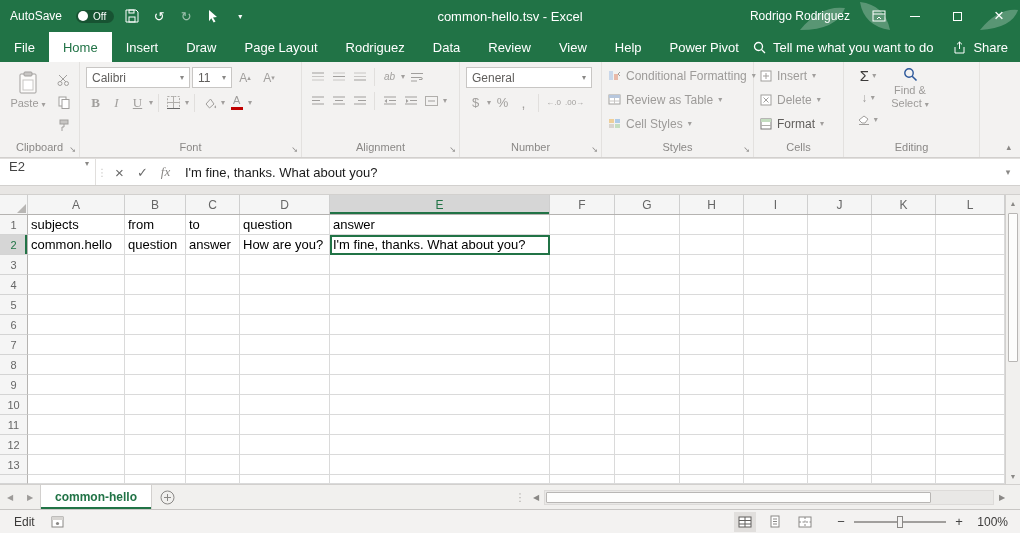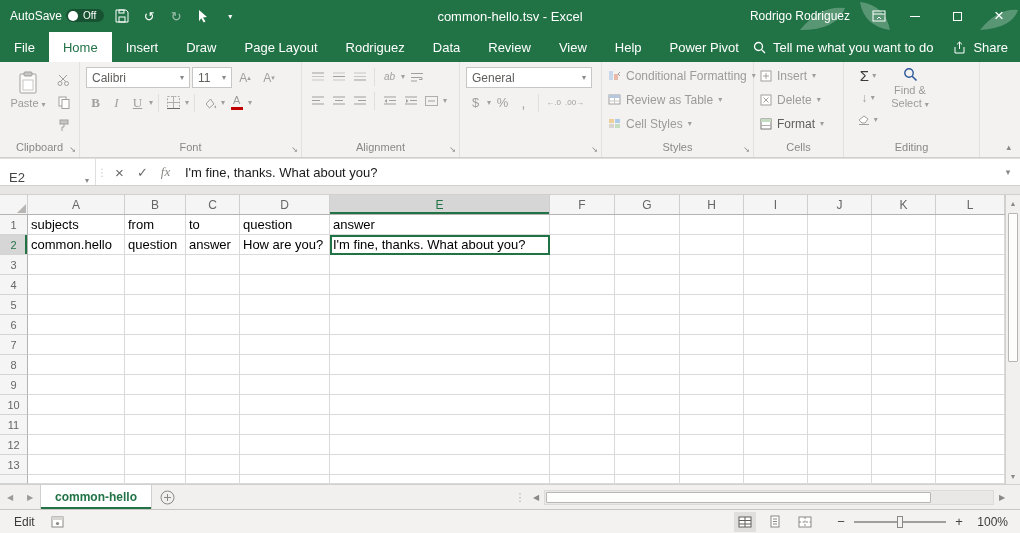--- a/index.html
+++ b/index.html
@@ -8,21 +8,21 @@
   --line:#d2d0ce; --grid-line:#dadada; --hdr-bg:#f5f5f5; --hdr-sel:#d6d6d6;
 }
 *{box-sizing:border-box;margin:0;padding:0}
 body{width:1020px;height:533px;font-family:"Liberation Sans",sans-serif;overflow:hidden;background:#fff}
 .app{width:1020px;height:533px;display:flex;flex-direction:column;border:0}
 
 
 .titlebar{flex:0 0 32px;background:var(--green);color:#fff;display:flex;align-items:center;position:relative}
 .decor{position:absolute;right:0;top:0;height:32px;width:230px;opacity:.25;pointer-events:none}
 .qat{display:flex;align-items:center;gap:9px;padding-left:10px;font-size:12px;z-index:2}
-.autosave{display:flex;align-items:flex-start;gap:4px}
+.autosave{display:flex;align-items:center;gap:14px}
 .pill{display:flex;align-items:center;gap:5px;background:rgba(0,0,0,.28);border-radius:8px;padding:1px 8px 1px 2px;font-size:10px}
 .knob{width:10px;height:10px;border-radius:50%;background:#fff}
 .qbtn{display:flex;align-items:center;justify-content:center;width:18px;height:22px;font-size:13px;color:#fff;cursor:pointer}
 .qbtn svg{display:block}
 .title-center{position:absolute;left:0;right:0;top:0;height:32px;display:flex;align-items:center;justify-content:center;font-size:13px;pointer-events:none}
 .tb-right{margin-left:auto;display:flex;align-items:center;z-index:2}
 .username{font-size:12px;margin-right:14px}
 .ribbonopts{width:30px;height:32px;display:flex;align-items:center;justify-content:center;cursor:pointer}
 .wbtn{width:42px;height:32px;display:flex;align-items:center;justify-content:center;font-size:15px;cursor:pointer}
 .minline{width:10px;height:1px;background:#fff;display:block}
@@ -62,21 +62,21 @@
 .colorbar{width:12px;height:3px;background:var(--red);margin-top:1px}
 .mini{font-size:8px;color:var(--dis);white-space:nowrap}
 .stackitem{display:flex;align-items:center;gap:5px;height:21px;font-size:12px;color:var(--dis-txt);cursor:pointer;white-space:nowrap}
 .vstack{display:flex;flex-direction:column;gap:3px}
 .edcol{display:flex;flex-direction:column;align-items:center;gap:3px;padding:2px 3px 0}
 .edbig{display:flex;flex-direction:column;align-items:center;width:48px;text-align:center;line-height:1.15;font-size:11px;color:var(--dis-txt);cursor:pointer;gap:2px;padding-top:3px}
 .sigma{font-size:15px;color:#3b3a39}
 
 
 .fbar{flex:0 0 28px;background:#fff;border-top:1px solid #e1dfdd;border-bottom:1px solid var(--line);display:flex;align-items:stretch;font-size:13px;color:#444}
-.namebox{flex:0 0 96px;display:flex;align-items:flex-end;padding-left:9px;border-right:1px solid #e1dfdd;cursor:pointer}
+.namebox{flex:0 0 96px;display:flex;align-items:flex-start;padding-left:9px;border-right:1px solid #e1dfdd;cursor:pointer}
 .namebox .car{margin-left:auto;padding-right:6px;font-size:8px;color:#8a8886}
 .fdots{flex:0 0 12px;display:flex;align-items:center;justify-content:center;color:#c8c6c4;font-size:10px}
 .fbtn{flex:0 0 23px;display:flex;align-items:center;justify-content:center;color:#696969;cursor:pointer}
 .fx{font-family:"Liberation Serif",serif;font-style:italic;color:#8a8886}
 .ftext{flex:1;display:flex;align-items:center;padding-left:8px;color:#1a1a1a;white-space:nowrap;overflow:hidden}
 .fchev{flex:0 0 24px;display:flex;align-items:center;justify-content:center;color:#8a8886;font-size:9px;cursor:pointer}
 .fgap{flex:0 0 9px;background:#e8e6e4;border-bottom:1px solid var(--line)}
 
 
 .gridwrap{flex:1;display:flex;overflow:hidden;background:#fff}
@@ -408,20 +408,21 @@
             <span class="vr"></span>
             <span class="icb">
                 <span class="mini">←.0</span>
               </span>
             <span class="icb">
                 <span class="mini">.00→</span>
               </span>
           </div>
         </div>
       </div>
+      <div class="glabel">Number</div>
       <span class="launcher">↘</span>
     </div>
 
     <div class="rgroup" style="width:152px">
       <div class="rcontent" style="padding-top:3px">
         <div class="vstack">
           <div class="stackitem">
             <svg width="13" height="13" viewBox="0 0 13 13">
                 <rect x="1" y="2" width="4" height="9" fill="#c9d7ea"></rect>
                 <rect x="6" y="5" width="4" height="6" fill="#e8b9a9"></rect>

